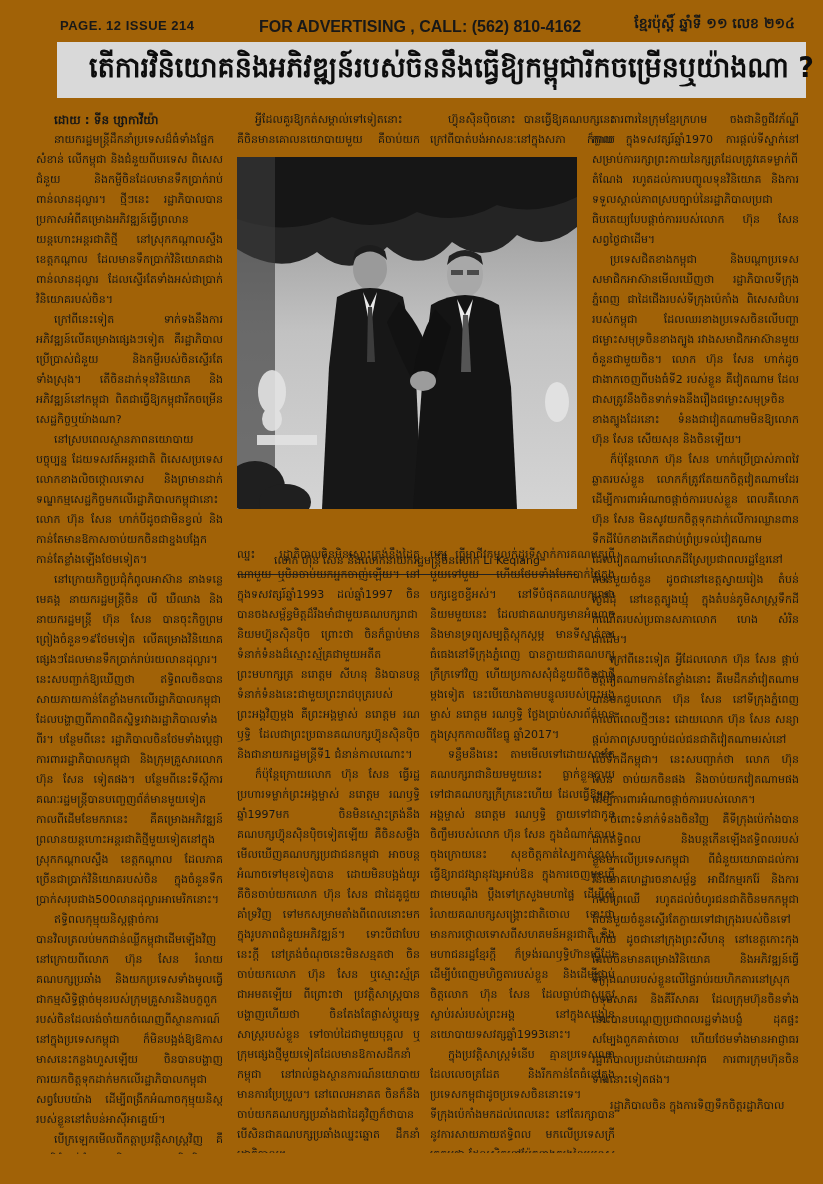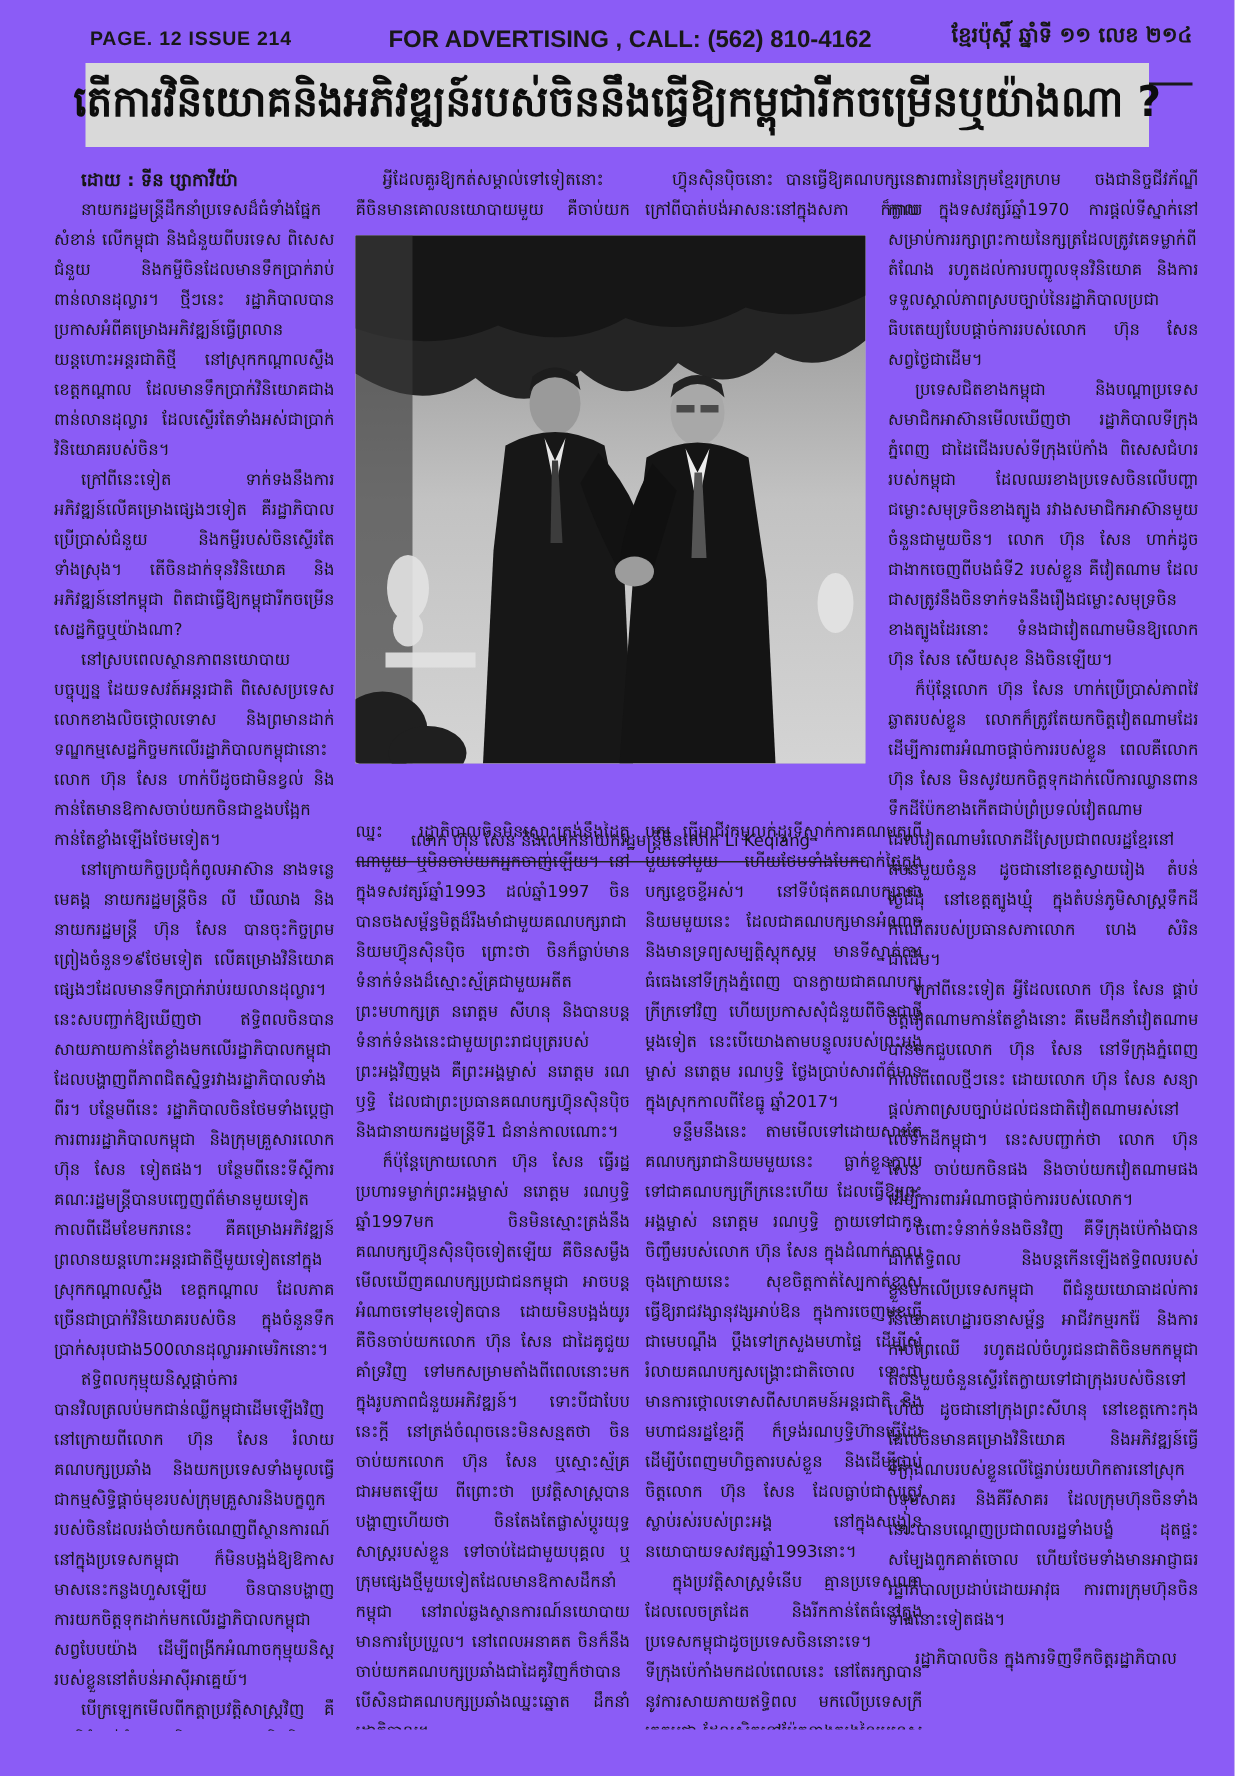--- a/index.html
+++ b/index.html
@@ -1,18 +1,18 @@
 <!DOCTYPE html>
 <html><head>
 <meta charset="utf-8">
 <style>
   html,body{margin:0;padding:0;background:#efefef;}
   .page{
     position:relative;width:823px;height:1184px;margin:0 auto;
-    background:#8b5cf6;overflow:hidden;color:#111;
+    background:#a16207;overflow:hidden;color:#111;
     font-family:"DejaVu Sans","Liberation Serif",sans-serif;
   }
   
   .masthead{
     position:absolute;left:0;top:14px;width:823px;height:30px;
     display:flex;align-items:flex-start;
   }
   .mh-left{
     position:absolute;left:60px;top:4px;
     font-family:"Liberation Sans",sans-serif;font-weight:bold;
@@ -24,21 +24,21 @@
     font-size:16px;color:#181818;
   }
   .mh-right{
     position:absolute;right:28px;top:0;min-width:210px;text-align:right;
     font-size:14px;font-weight:bold;color:#181818;
     border-bottom:2px solid #1a1a1a;padding-bottom:20px;
   }
   
   .banner{
     position:absolute;left:57px;top:42px;width:709px;height:56px;
-    background:#d9d9d9;display:flex;align-items:center;justify-content:center;
+    background:#d9d9d9;display:flex;align-items:center;justify-content:center;padding-left:40px;
   }
   .banner h1{
     margin:0;font-size:27px;font-weight:bold;color:#0d0d0d;
     white-space:nowrap;transform:scaleY(1.05);
   }
   
   .col{
     position:absolute;overflow:hidden;text-align:justify;
     font-size:11px;line-height:20px;color:#161616;
   }

